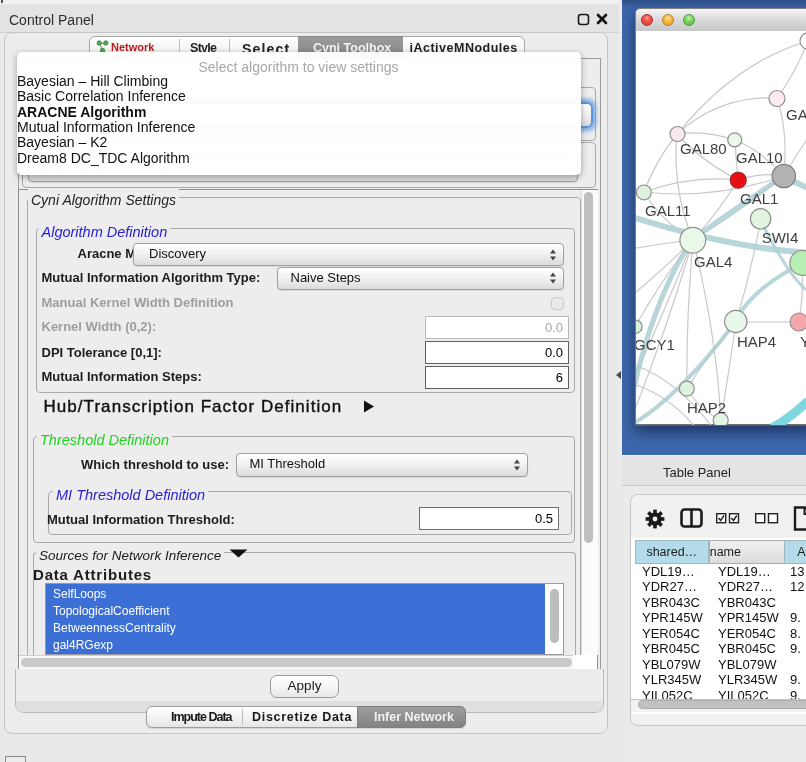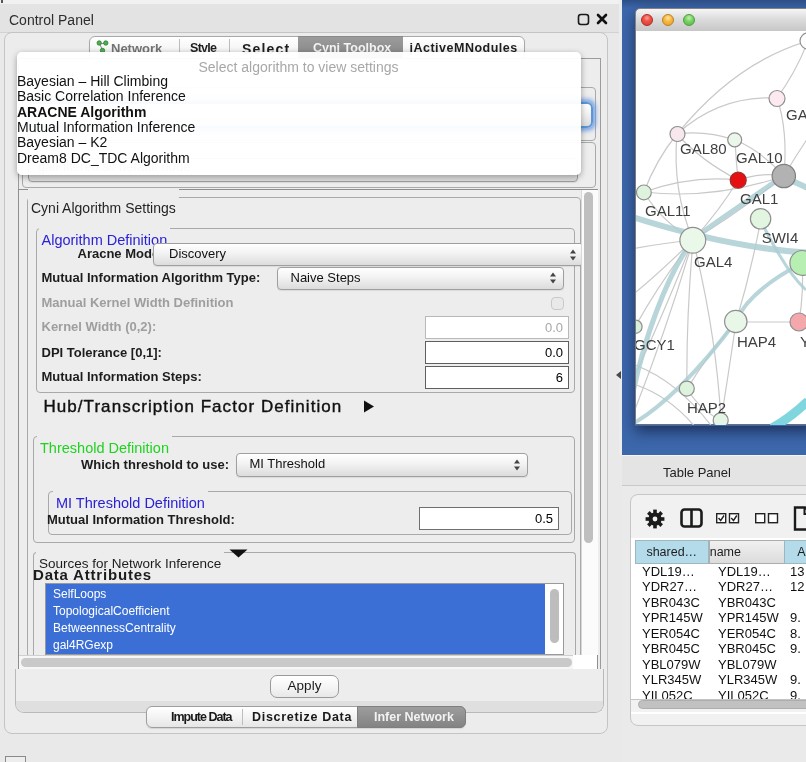--- a/index.html
+++ b/index.html
@@ -1,21 +1,21 @@
 <!DOCTYPE html>
 <html><head>
 <meta charset="utf-8">
 <style>
 html,body{margin:0;padding:0;}
 body{width:806px;height:762px;position:relative;overflow:hidden;background:#e9e9e9;
  font-family:"Liberation Sans",sans-serif;-webkit-font-smoothing:antialiased;}
 .ab{position:absolute;}
 .b{font-weight:bold;}
 .grp{position:absolute;border:1px solid #a9a9a9;border-radius:4px;}
-.gt{position:absolute;background:#ededed;padding:12px 3px;font-size:12.5px;line-height:13px;}
+.gt{position:absolute;background:#ededed;padding:4px 3px;font-size:12.5px;line-height:13px;font-style:italic;}
 .fld{position:absolute;background:#fff;font-size:13px;text-align:right;line-height:21px;padding-right:5px;}
 .combo{position:absolute;border:1px solid #9f9f9f;border-radius:4px;
  background:linear-gradient(#ffffff,#f2f2f2 45%,#dcdcdc);box-shadow:0 1px 1px rgba(0,0,0,0.08);}
 .combo .ct{position:absolute;left:9px;top:0;font-size:13px;line-height:20px;color:#111;}
 .lbl{position:absolute;font-size:13px;font-weight:bold;color:#1c1c1c;line-height:15px;}
 </style>
 </head>
 <body>
 
 <div class="ab" style="left:0;top:0;width:806px;height:5px;background:#f1f1f1;"></div>
@@ -34,21 +34,21 @@
 <div class="ab" style="left:89px;top:36px;width:434px;height:22px;border:1px solid #a8a8a8;border-radius:6px;background:linear-gradient(#ffffff,#f6f6f6 50%,#e9e9e9);box-shadow:0 1px 1px rgba(0,0,0,0.12);"></div>
 <div class="ab" style="left:297.5px;top:36px;width:105.5px;height:22px;background:linear-gradient(#9b9b9b,#858585);border-top:1px solid #8a8a8a;border-bottom:1px solid #7d7d7d;"></div>
 <div class="ab" style="left:179px;top:39px;width:1px;height:17px;background:#bcbcbc;"></div>
 <div class="ab" style="left:229px;top:39px;width:1px;height:17px;background:#bcbcbc;"></div>
 <svg class="ab" style="left:96px;top:40px;" width="13" height="14" viewBox="0 0 13 14">
   <path d="M3.5 3.5 L9.5 3.5 M3.5 3.5 L6.5 10" stroke="#8a8a8a" stroke-width="1"></path>
   <circle cx="3.2" cy="3" r="2.2" fill="#4caf50" stroke="#2e7d32" stroke-width="0.8"></circle>
   <circle cx="9.8" cy="3" r="2.2" fill="#4caf50" stroke="#2e7d32" stroke-width="0.8"></circle>
   <circle cx="6.5" cy="10.5" r="2.2" fill="#4caf50" stroke="#2e7d32" stroke-width="0.8"></circle>
 </svg>
-<div class="ab b" style="left:111px;top:41px;font-size:13px;color:#737373;">Network</div>
+<div class="ab b" style="left:111px;top:41px;font-size:11px;color:#b91c1c;">Network</div>
 <div class="ab b" style="left:190px;top:41px;font-size:12.5px;letter-spacing:-0.7px;color:#1f1f1f;">Style</div>
 <div class="ab b" style="left:242px;top:41px;font-size:14px;letter-spacing:1.2px;color:#1f1f1f;">Select</div>
 <div class="ab b" style="left:313px;top:41px;font-size:12.5px;color:#f4f4f4;">Cyni Toolbox</div>
 <div class="ab b" style="left:409.5px;top:41px;font-size:12.5px;letter-spacing:0.5px;color:#1f1f1f;">jActiveMNodules</div>
 
 <div class="ab" style="left:18px;top:58px;width:583px;height:612px;border:1px solid #9c9c9c;background:#ededed;box-sizing:border-box;"></div>
 
 <div class="grp" style="left:22px;top:87px;width:572px;height:52px;"></div>
 <div class="gt" style="left:26px;top:81px;color:#1c1c1c;">Inference Algorithm</div>
 <div class="combo" style="left:28px;top:102px;width:561px;height:22px;box-shadow:0 0 4px 2.5px rgba(100,150,225,0.8);border:2px solid #5b97d6;border-radius:6px;"></div>
@@ -58,21 +58,21 @@
 
 <div class="ab" style="left:18px;top:189px;width:580px;height:481px;border:1px solid #8f8f8f;background:#ededed;box-sizing:border-box;"></div>
 
 <div class="grp" style="left:27px;top:196.5px;width:551.5px;height:459px;border-radius:4px;"></div>
 <div class="gt" style="left:28px;top:189px;color:#242424;font-size:14px;line-height:15px;">Cyni Algorithm Settings</div>
 
 <div class="grp" style="left:35.7px;top:227.7px;width:537.5px;height:163.5px;"></div>
 <div class="gt" style="left:38.5px;top:220.5px;color:#2a21d6;font-size:14.5px;line-height:15px;">Algorithm Definition</div>
 
 <div class="lbl" style="left:41.5px;top:245.5px;margin-left:36px;">Aracne Mode:</div>
-<div class="combo" style="left:133px;top:243px;width:429px;height:20.5px;margin-left:20px;">
+<div class="combo" style="left:133px;top:243px;width:429px;height:20.5px;">
   <div class="ct" style="left:15px;">Discovery</div>
   <svg style="position:absolute;right:6px;top:4.5px;" width="8" height="12" viewBox="0 0 8 12">
     <path d="M4 0.5 L7 4.5 L1 4.5 Z" fill="#444"></path>
       <path d="M4 11.5 L7 7.5 L1 7.5 Z" fill="#444"></path>
   </svg>
 </div>
 <div class="lbl" style="left:41.5px;top:270px;">Mutual Information Algorithm Type:</div>
 <div class="combo" style="left:276.5px;top:266.5px;width:285.5px;height:21px;">
   <div class="ct" style="left:13px;">Naive Steps</div>
   <svg style="position:absolute;right:6px;top:4.5px;" width="8" height="12" viewBox="0 0 8 12">

